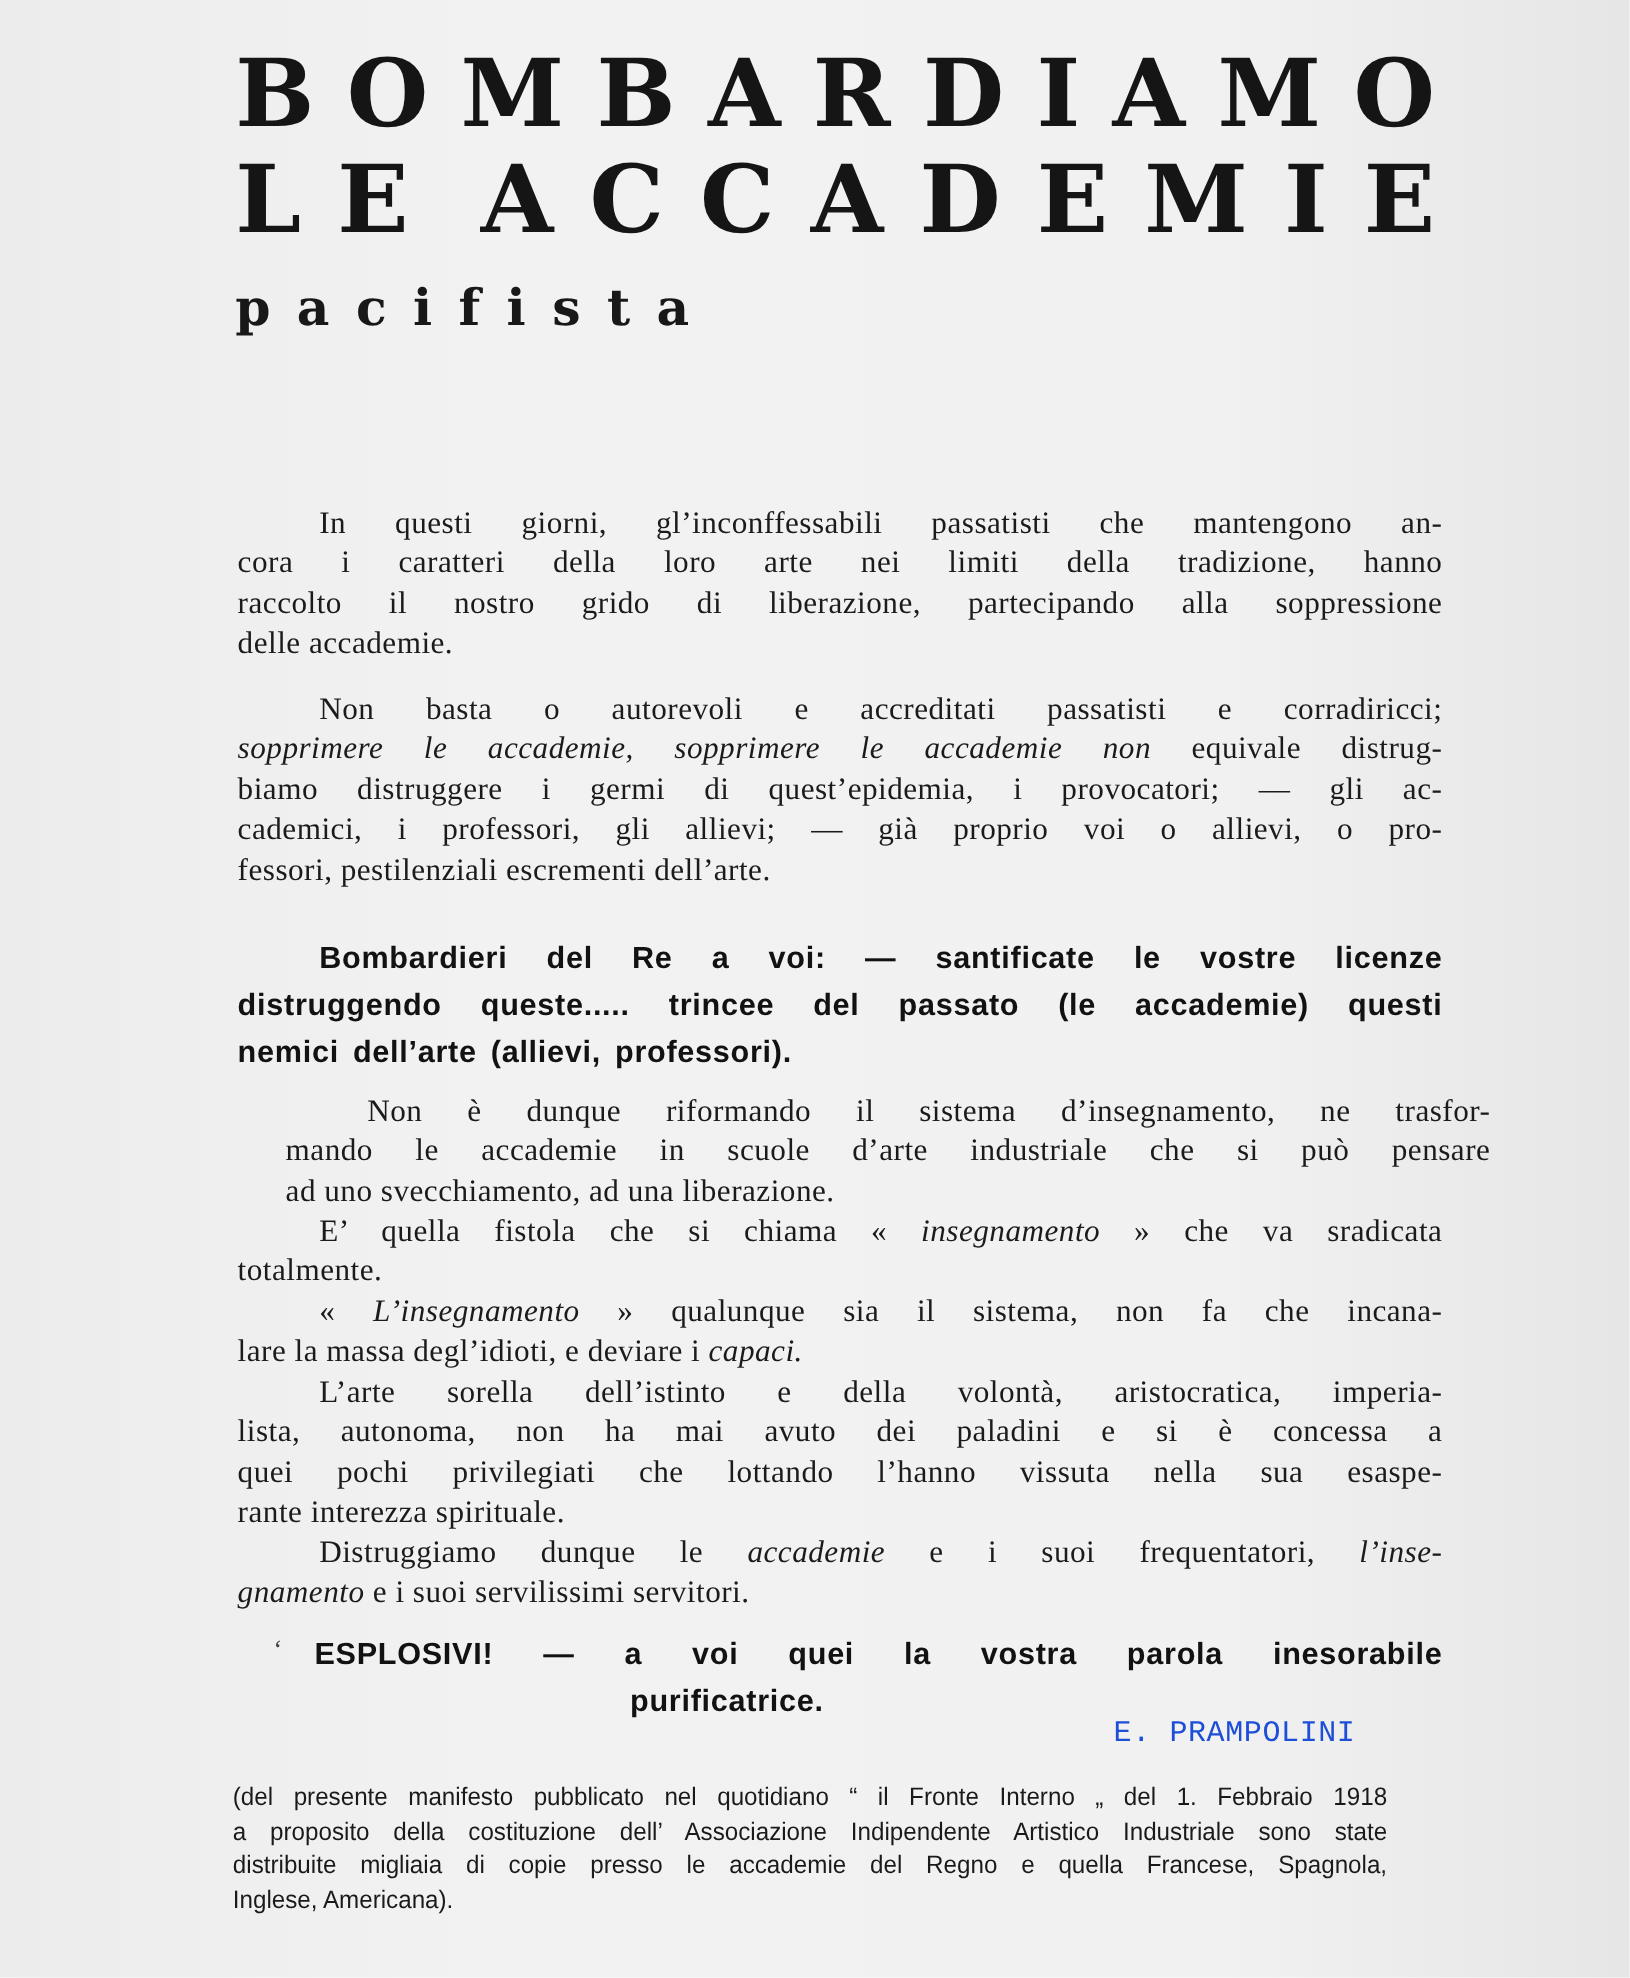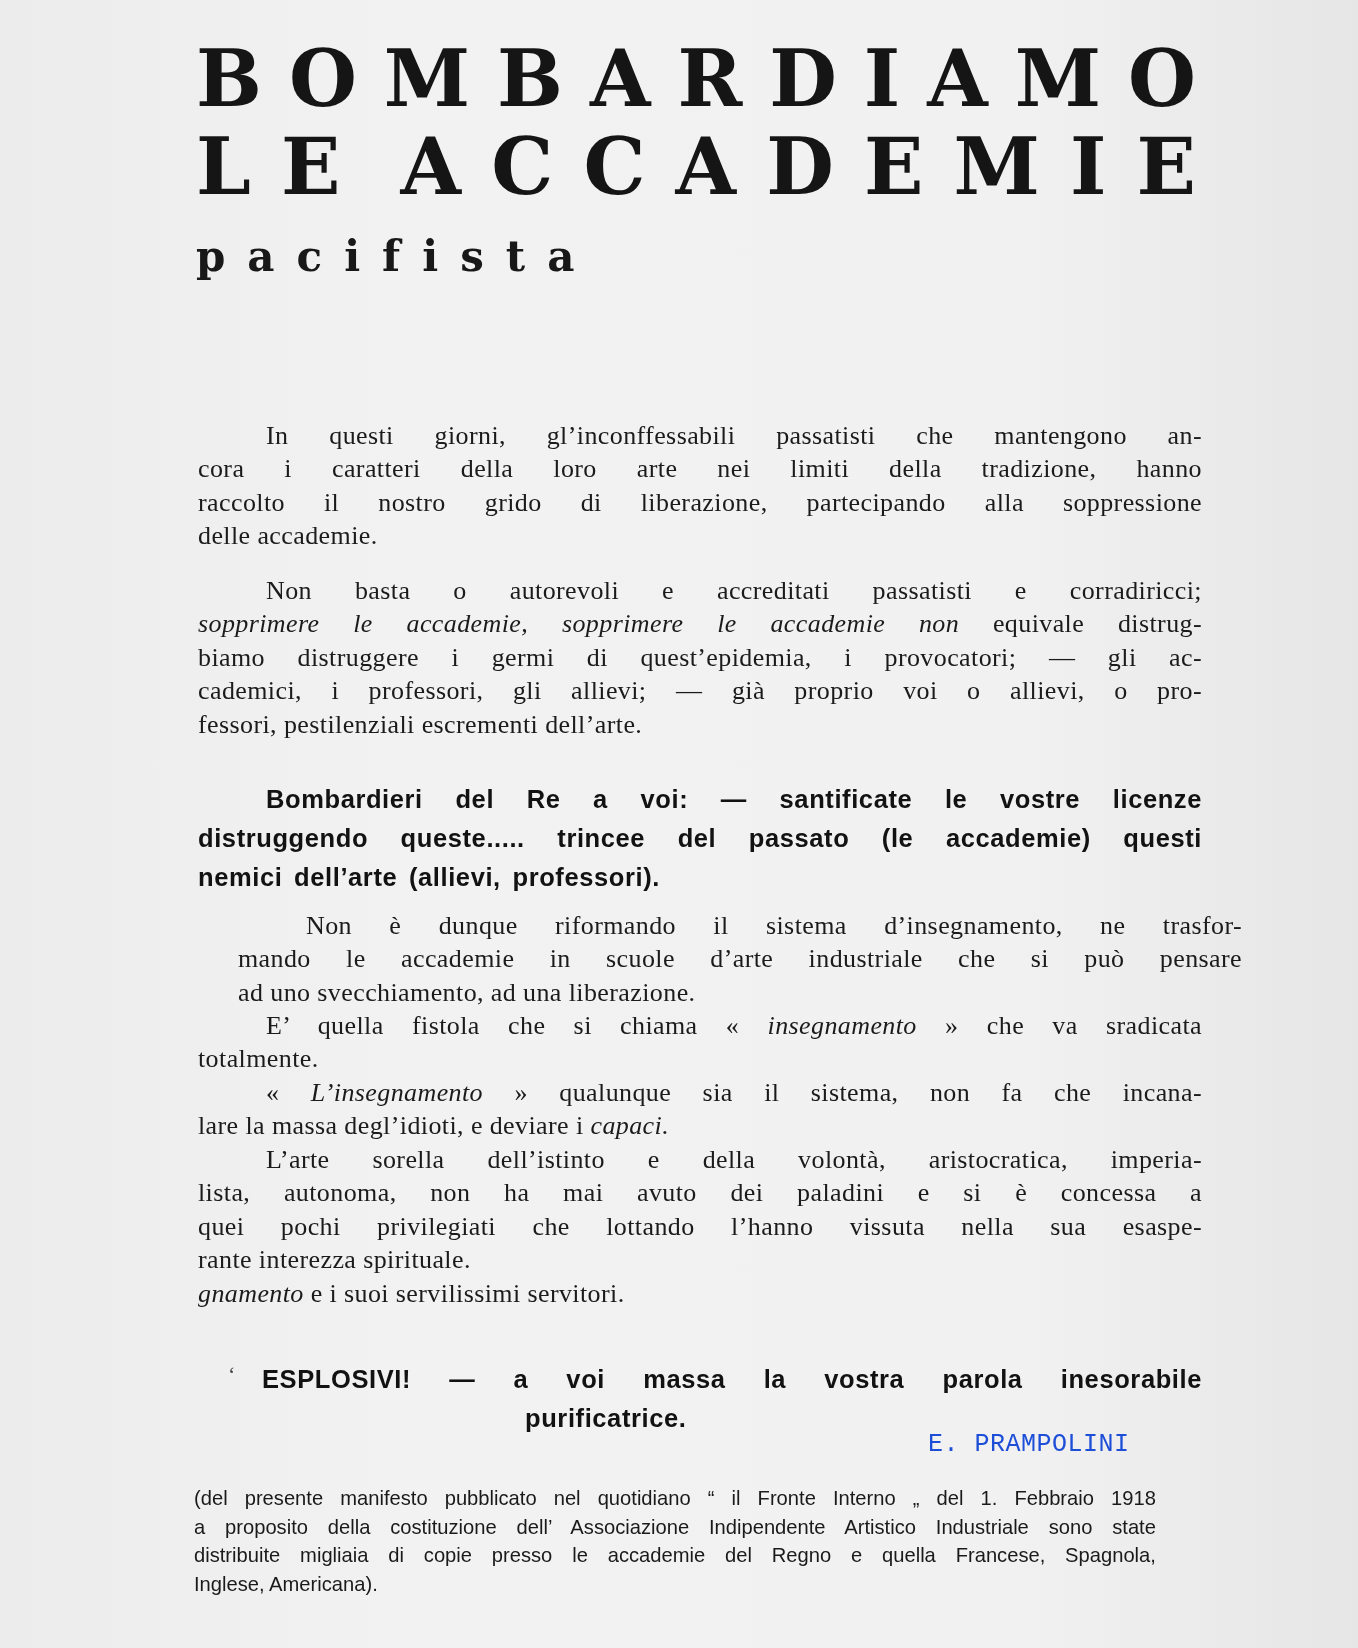--- a/index.html
+++ b/index.html
@@ -127,26 +127,27 @@
   </div>
 
   <div class="block body-para" style="top:1143px;">
     <span class="line indent">L’arte sorella dell’istinto e della volontà, aristocratica, imperia-</span>
     <span class="line">lista, autonoma, non ha mai avuto dei paladini e si è concessa a</span>
     <span class="line">quei pochi privilegiati che lottando l’hanno vissuta nella sua esaspe-</span>
     <span class="line last">rante interezza spirituale.</span>
   </div>
 
   <div class="block body-para" style="top:1277px;">
+    <span class="line indent"><span>Distruggiamo dunque le </span><i>accademie</i><span> e i suoi frequentatori, </span><i>l’inse-</i></span>
     <span class="line last"><i>gnamento</i><span> e i suoi servilissimi servitori.</span></span>
   </div>
 
   <span class="mark" style="left:228px; top:1362px;">‘</span>
   <div class="block bold-para" style="top:1360px; left:262px; width:940px;">
-    <span class="line">ESPLOSIVI! — a voi massa la vostra parola inesorabile</span>
+    <span class="line">ESPLOSIVI! — a voi quei la vostra parola inesorabile</span>
     <span class="line last" style="padding-left:263px;">purificatrice.</span>
   </div>
 
   <div class="sig">E. PRAMPOLINI</div>
 
   <div class="foot">
     <span class="line">(del presente manifesto pubblicato nel quotidiano “ il Fronte Interno „ del 1. Febbraio 1918</span>
     <span class="line">a proposito della costituzione dell’ Associazione Indipendente Artistico Industriale sono state</span>
     <span class="line">distribuite migliaia di copie presso le accademie del Regno e quella Francese, Spagnola,</span>
     <span class="line last">Inglese, Americana).</span>

